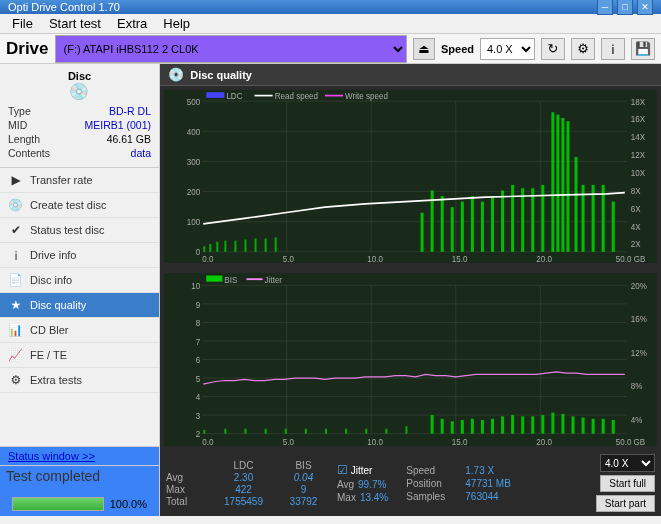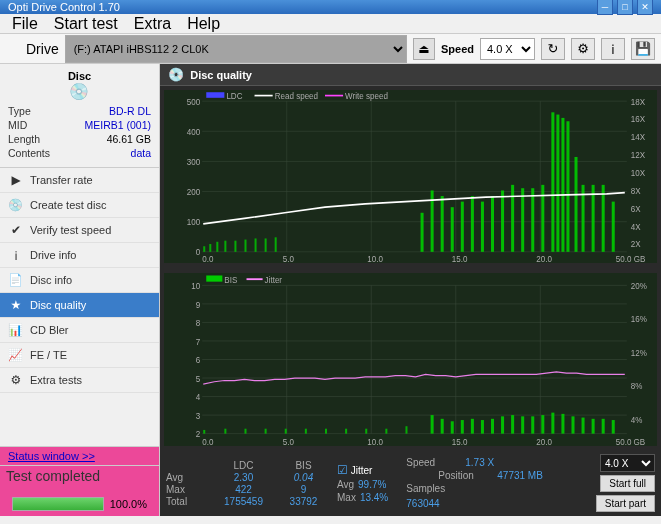--- a/index.html
+++ b/index.html
@@ -30,40 +30,40 @@
     .menubar {
       background: #f0f0f0;
       border-bottom: 1px solid #ccc;
       display: flex;
       padding: 2px 4px;
       height: 20px;
       align-items: center;
     }
     .menu-item {
       padding: 1px 8px;
-      font-size: 16px;
+      font-size: 13px;
       cursor: pointer;
     }
 
     
     .toolbar {
       background: #f5f5f5;
       border-bottom: 1px solid #ccc;
       display: flex;
       align-items: center;
       padding: 3px 6px;
       gap: 6px;
       height: 30px;
     }
-    .toolbar-label { font-size: 14px; font-weight: normal; margin-left: 20px; }
+    .toolbar-label { font-size: 17px; font-weight: bold; }
     .drive-select {
       flex: 1;
       height: 28px;
       border: 1px solid #aaa;
-      background: #a3a3a3;
+      background: #8b5cf6;
       font-size: 11px;
       padding: 1px 4px;
     }
     .eject-btn {
       width: 22px; height: 22px;
       background: #e0e0e0;
       border: 1px solid #aaa;
       display: flex; align-items: center; justify-content: center;
       cursor: pointer;
       font-size: 12px;
@@ -166,21 +166,21 @@
       margin-right: 6px;
       display: flex; align-items: center; justify-content: center;
       font-size: 12px;
       flex-shrink: 0;
     }
     .nav-item.active .nav-icon { color: white; }
 
     
     .status-bar {
       border-top: 1px solid #ccc;
-      background: #ec4899;
+      background: #3b82f6;
     }
     .status-window-btn {
       padding: 3px 8px;
       font-size: 11px;
       cursor: pointer;
       color: #0000cc;
       text-decoration: underline;
       display: block;
       border-bottom: 1px solid #ccc;
     }
@@ -334,21 +334,21 @@
       <div class="nav-item">
         <span class="nav-icon">▶</span>
         <span>Transfer rate</span>
       </div>
       <div class="nav-item">
         <span class="nav-icon">💿</span>
         <span>Create test disc</span>
       </div>
       <div class="nav-item">
         <span class="nav-icon">✔</span>
-        <span>Verify test speed</span>
+        <span>Status test disc</span>
       </div>
       <div class="nav-item">
         <span class="nav-icon">ℹ</span>
         <span>Drive info</span>
       </div>
       <div class="nav-item">
         <span class="nav-icon">📄</span>
         <span>Disc info</span>
       </div>
       <div class="nav-item active">
@@ -603,25 +603,25 @@
             <span style="color:#aaa;">Max</span>
             <span style="color:#4a9ee8;">13.4%</span>
           </div>
         </div>
 
         <div style="display:flex; flex-direction:column; gap:2px; font-size:10px; margin-left:10px;">
           <div style="display:flex; gap:4px;">
             <span style="color:#aaa; width:55px;">Speed</span>
             <span style="color:#4a9ee8;">1.73 X</span>
           </div>
-          <div style="display:flex; gap:4px;margin-left:32px;">
+          <div style="display:flex; gap:4px;">
             <span style="color:#aaa; width:55px;">Position</span>
             <span style="color:#4a9ee8;">47731 MB</span>
           </div>
-          <div style="display:flex; gap:4px;flex-direction:column;">
+          <div style="display:flex; gap:4px;">
             <span style="color:#aaa; width:55px;">Samples</span>
             <span style="color:#4a9ee8;">763044</span>
           </div>
         </div>
 
         <div style="display:flex; flex-direction:column; gap:3px; margin-left:auto; align-items:flex-end;">
           <select class="speed-select-right">
             <option>4.0 X</option>
           </select>
           <button class="action-btn">Start full</button>

